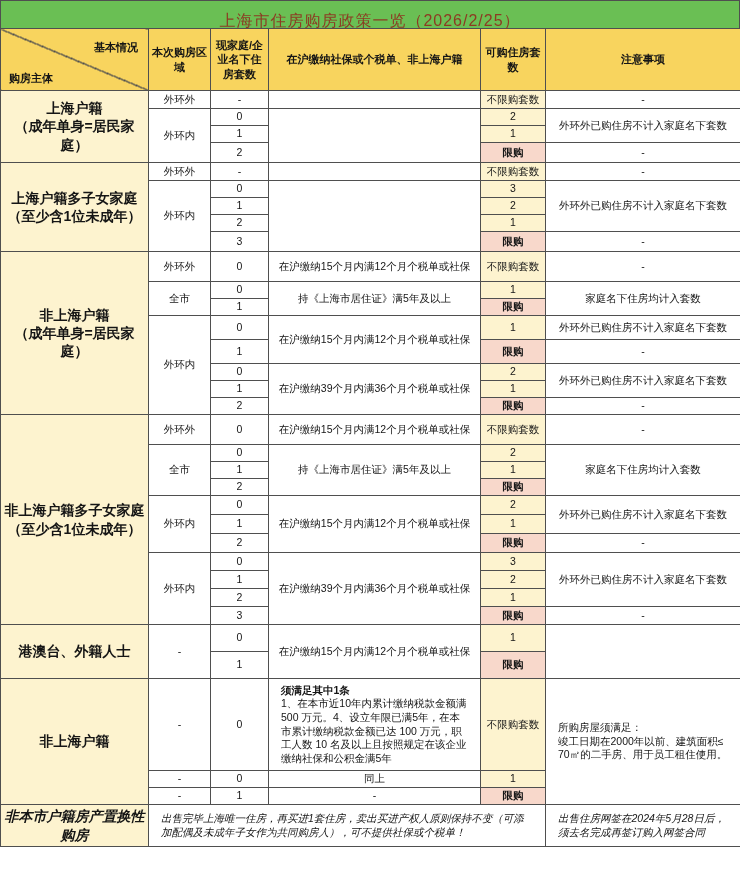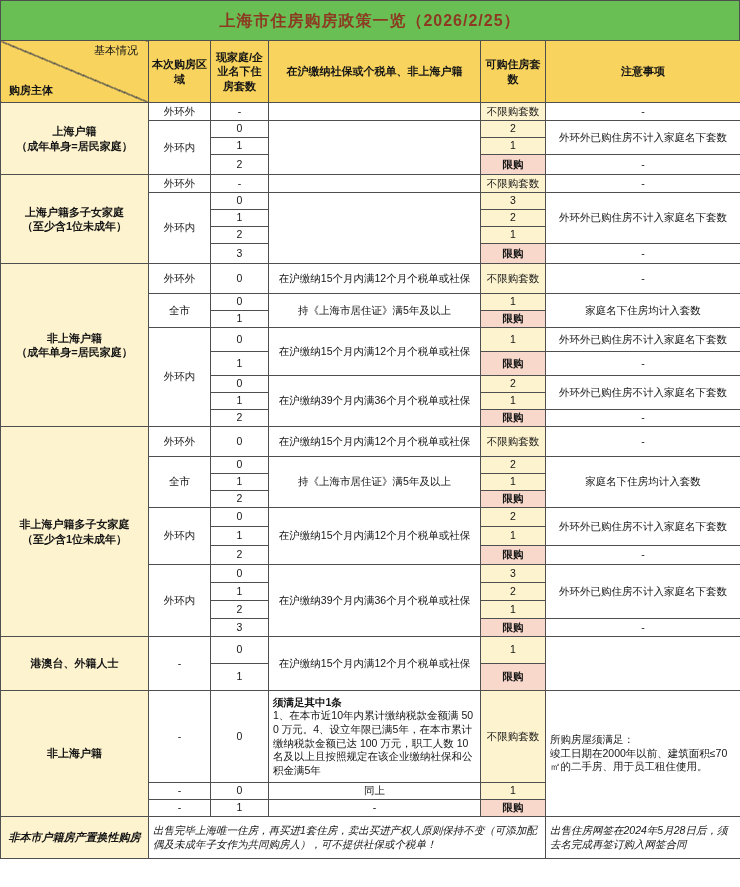--- a/index.html
+++ b/index.html
@@ -1,47 +1,47 @@
 <!DOCTYPE html>
 <html style="--title-bg: #6abf54; --title-text: #8c3b22; --header-bg: #f8d45e; --pale-bg: #fdf3cf; --limit-bg: #f8d8cb; --grid: #4f4f4f;"><head>
 <meta charset="utf-8">
 <style>
   *{box-sizing:border-box;margin:0;padding:0}
   html,body{background:#ffffff}
   body{width:740px;font-family:"Liberation Sans","DejaVu Sans",sans-serif;color:#151515}
   .page{width:740px}
   .title-bar{
-    height:40px;line-height:40px;text-align:center;
-    font-size:16px;font-weight:bold;letter-spacing:1px;
+    height:28px;line-height:40px;text-align:center;
+    font-size:16px;font-weight:normal;letter-spacing:1px;
     background:var(--title-bg,#6abf54);color:var(--title-text,#8c3b22);
     border:1px solid var(--grid,#4f4f4f);border-bottom:none;
   }
   table.policy{width:740px;border-collapse:collapse;table-layout:fixed;font-size:10.5px;line-height:1.3}
   th,td{
     border:1px solid var(--grid,#4f4f4f);
     text-align:center;vertical-align:middle;
     padding:1px 3px;white-space:pre-line;word-break:break-all;
   }
   thead th{background:var(--header-bg,#f8d45e);font-weight:bold;font-size:11px;height:62px}
   th.corner{
     position:relative;
     background-color:var(--header-bg,#f8d45e);
     background-image:linear-gradient(to top right,
       transparent calc(50% - 0.7px),
       var(--grid,#4f4f4f) calc(50% - 0.7px),
       var(--grid,#4f4f4f) calc(50% + 0.7px),
       transparent calc(50% + 0.7px));
   }
-  .corner-top{position:absolute;top:2px;right:10px;font-weight:normal}
+  .corner-top{position:absolute;top:11px;right:10px;font-weight:bold}
   .corner-bottom{position:absolute;bottom:5px;left:8px;font-weight:bold}
-  td.subj{background:var(--pale-bg,#fdf3cf);font-weight:bold;font-size:11px}
+  td.subj{background:var(--pale-bg,#fdf3cf);font-weight:bold;font-size:14px}
   td.quota{background:var(--pale-bg,#fdf3cf)}
   td.strong{font-weight:normal}
   td.limit{background:var(--limit-bg,#f8d8cb);font-weight:bold}
-  td.left{text-align:left;padding:3px 4px}
+  td.left{text-align:left;padding:3px 12px}
   .cell-head{font-weight:bold}
 </style>
 </head>
 <body>
 
 <div class="page">
   <div class="title-bar">上海市住房购房政策一览（2026/2/25）</div>
   <table class="policy">
     <colgroup>
       <col style="width:148px">

